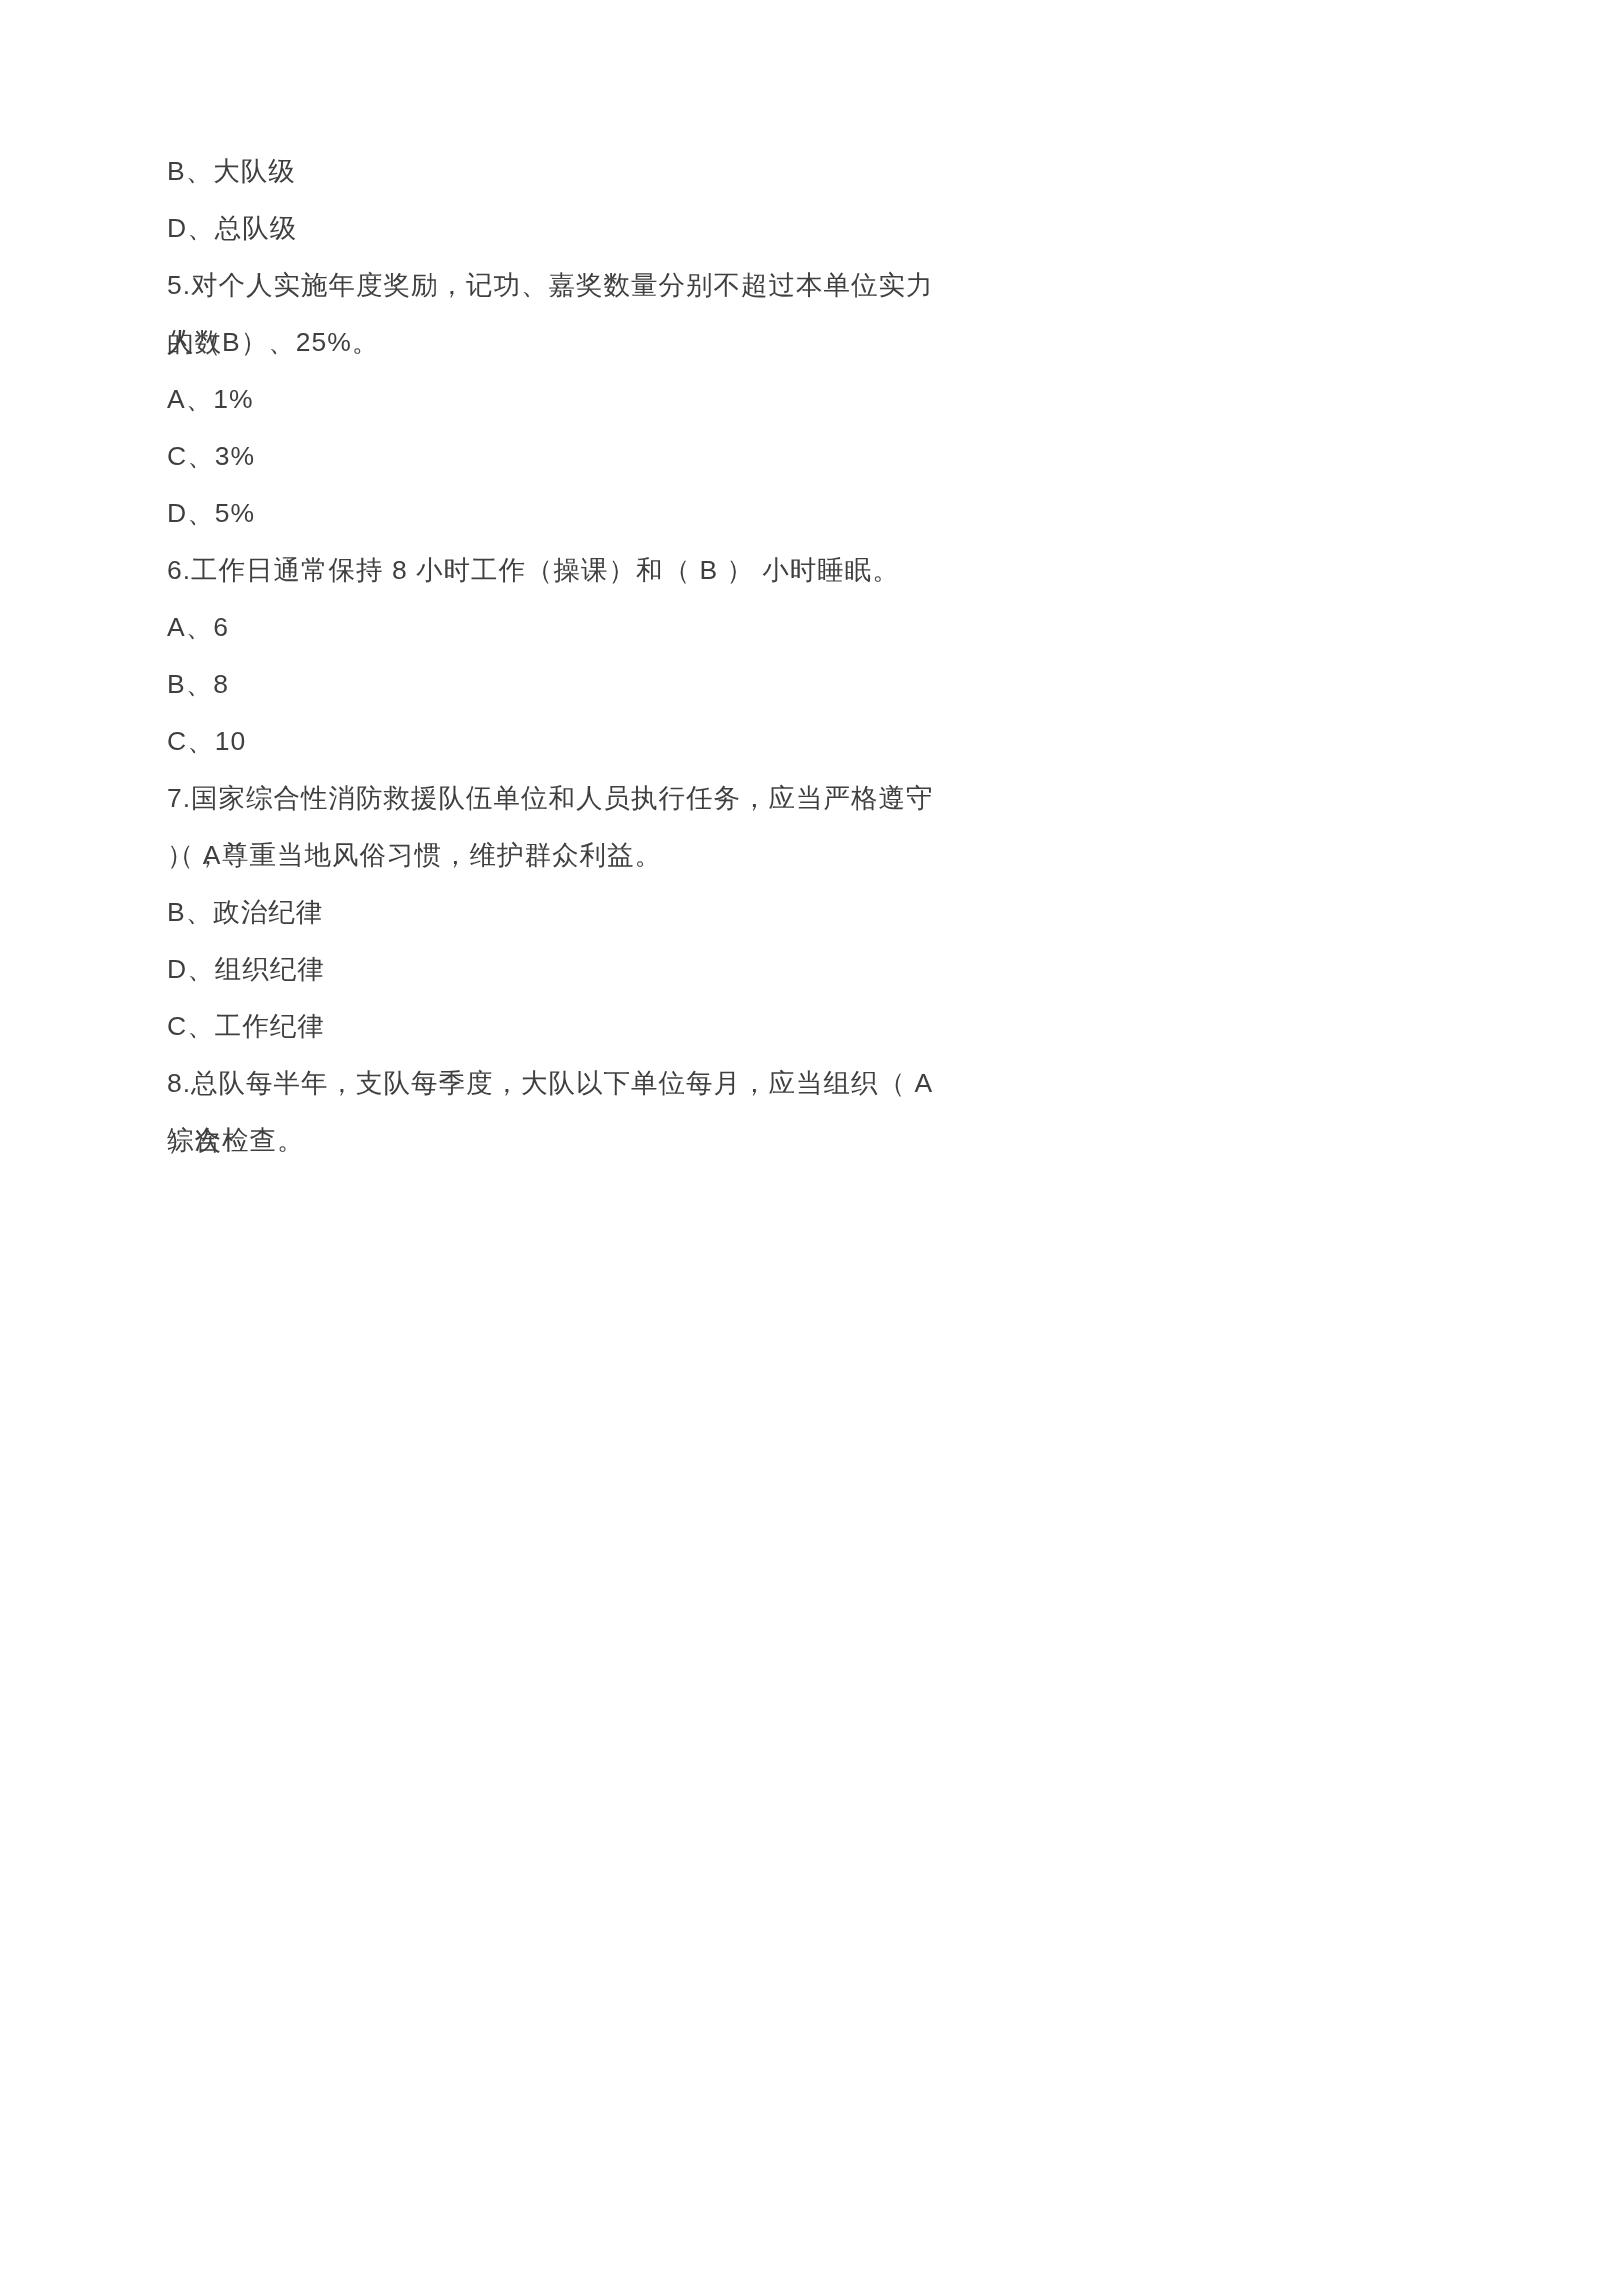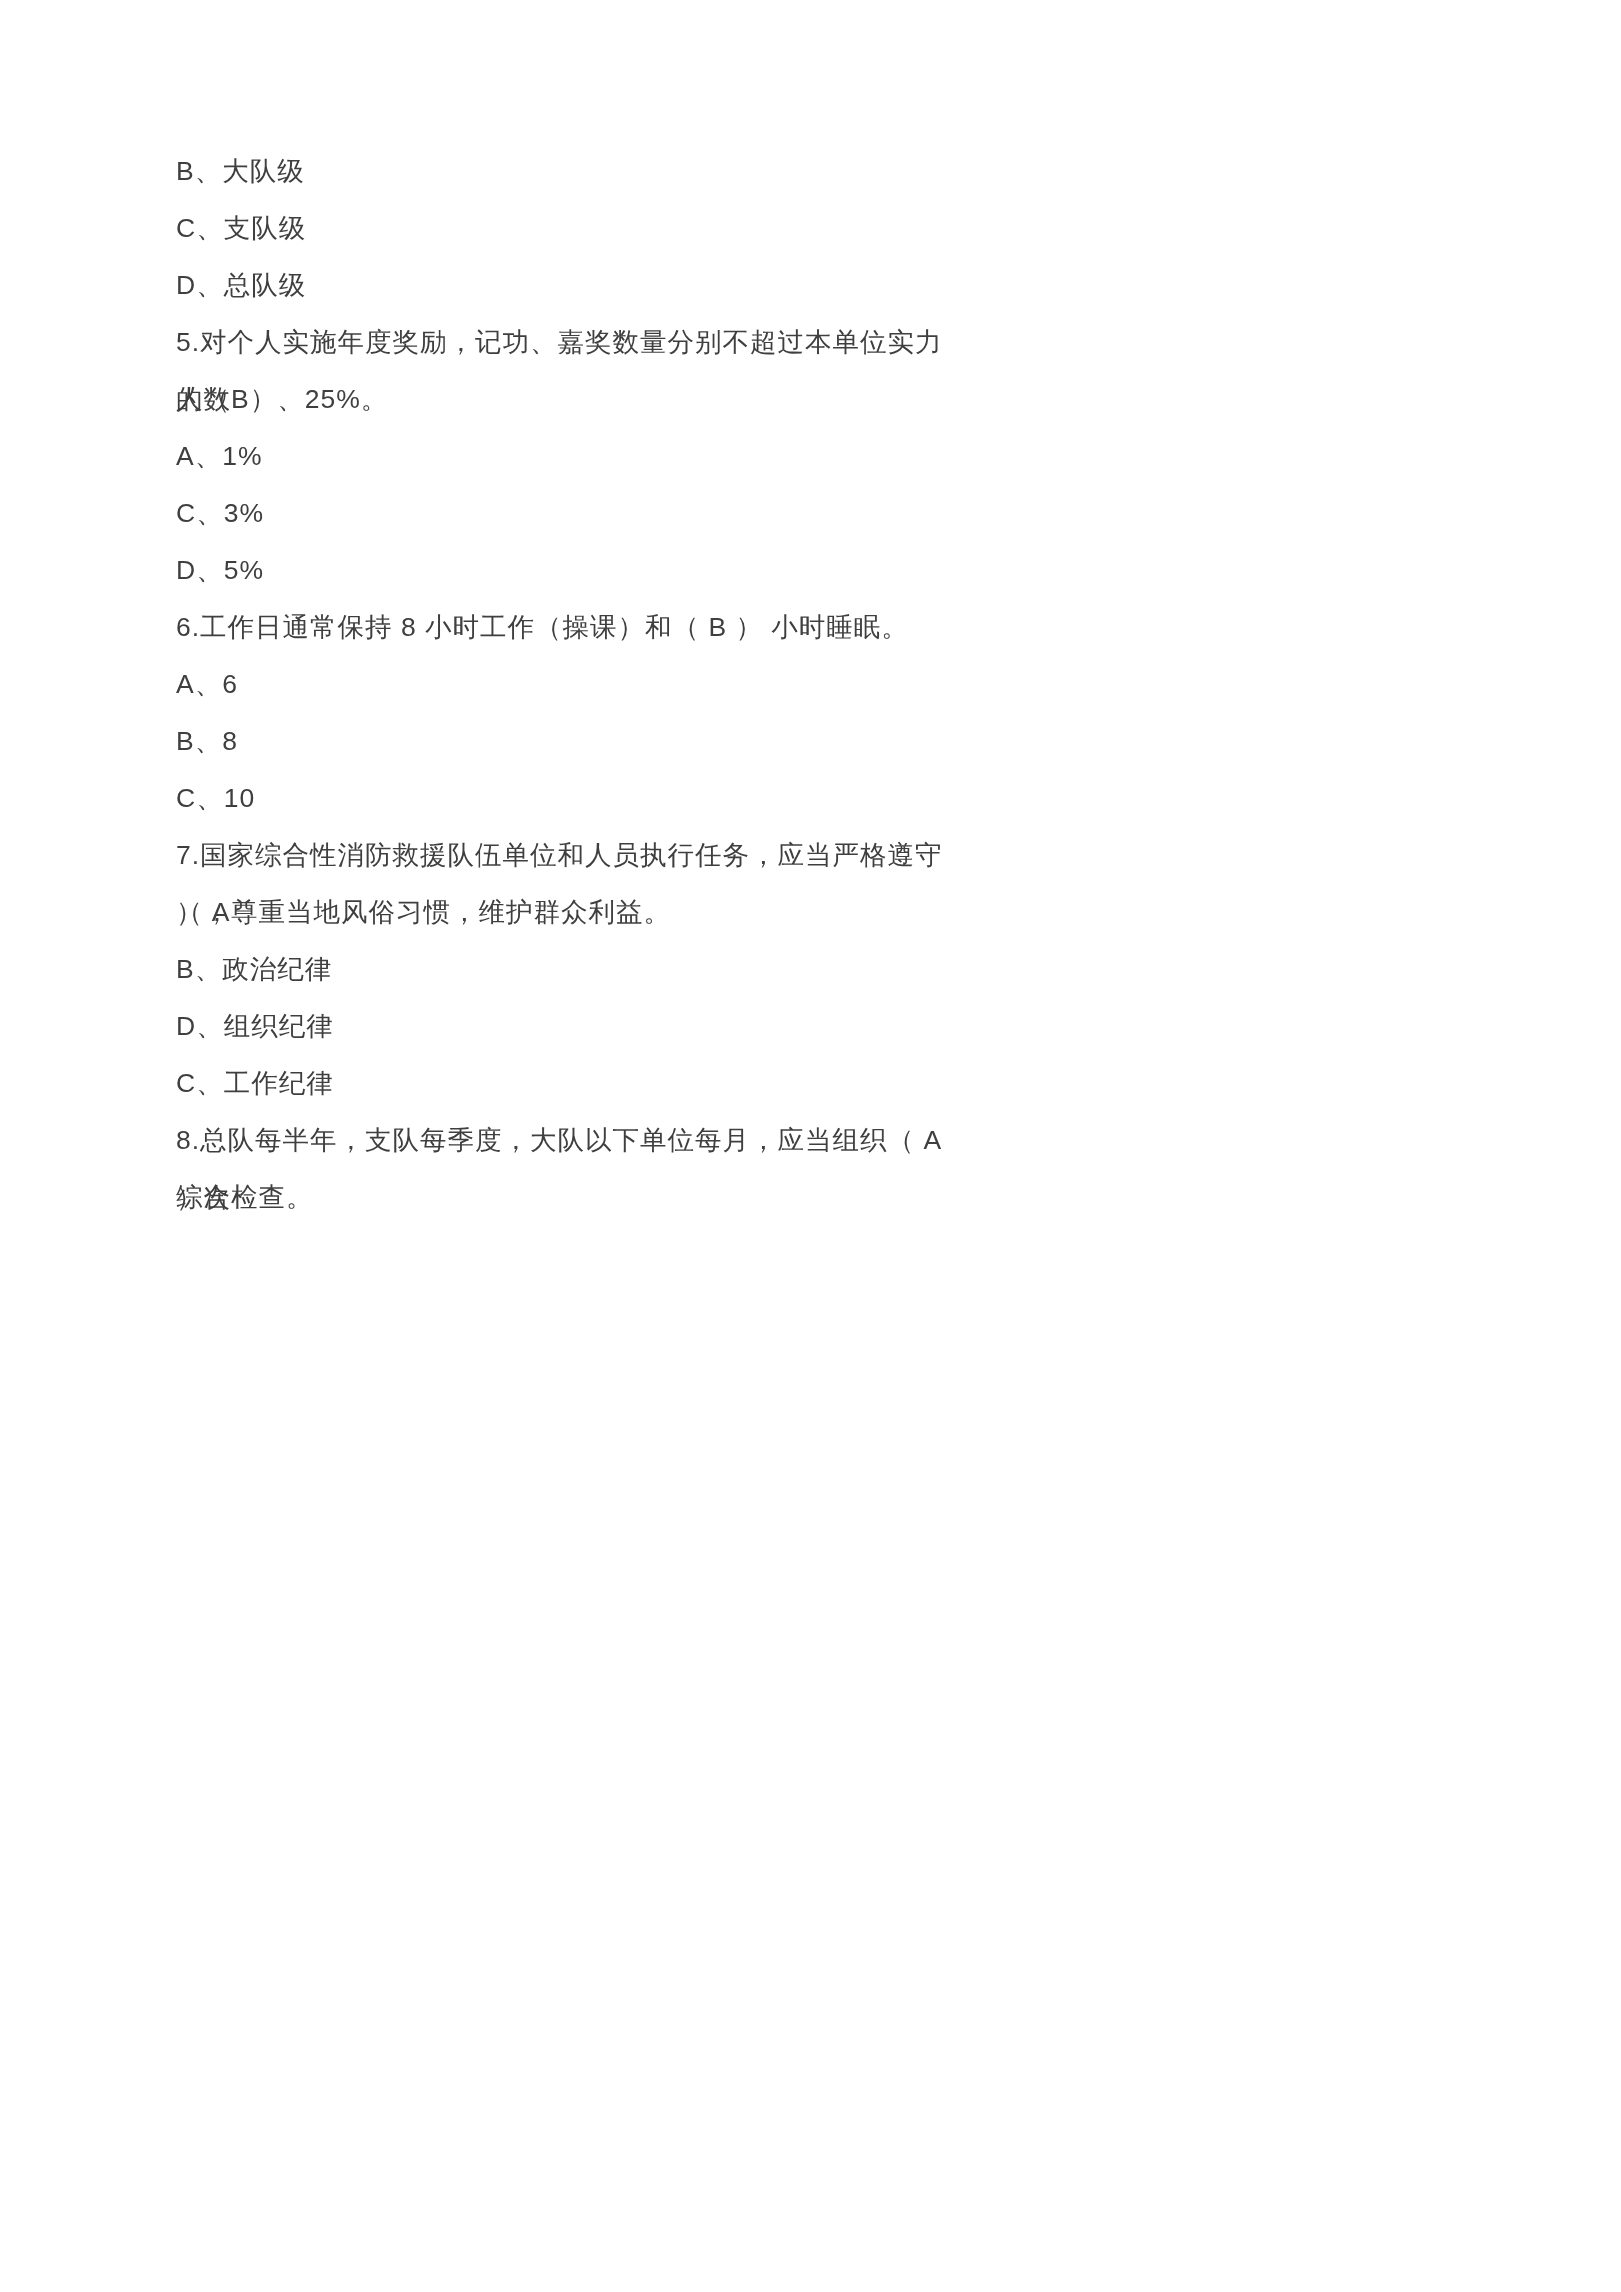--- a/index.html
+++ b/index.html
@@ -14,41 +14,40 @@
     overflow: hidden;
   }
   .page {
     position: relative;
     width: 1621px;
     height: 2293px;
     background: #ffffff;
   }
   .doc-text-block {
     position: absolute;
-    left: 176px;
+    left: 167px;
     top: 143px;
     width: 794px;
     color: #3f3f3f;
     font-size: 26.5px;
     line-height: 57px;
     letter-spacing: 1px;
     font-weight: 400;
   }
   .line {
     white-space: pre-wrap;
     height: 57px;
   }
 </style>
 </head>
 <body style="background: rgb(255, 255, 255);">
 
 <div class="page">
   <div class="doc-text-block" style="color: rgb(63, 63, 63);">
     <div class="line">B、大队级</div>
-    <div class="line">C、支队级</div>
     <div class="line">D、总队级</div>
     <div class="line">5.对个人实施年度奖励，记功、嘉奖数量分别不超过本单位实力人数</div>
     <div class="line">的（B）、25%。</div>
     <div class="line">A、1%</div>
     <div class="line">C、3%</div>
     <div class="line">D、5%</div>
     <div class="line">6.工作日通常保持 8 小时工作（操课）和（ B ） 小时睡眠。</div>
     <div class="line">A、6</div>
     <div class="line">B、8</div>
     <div class="line">C、10</div>

